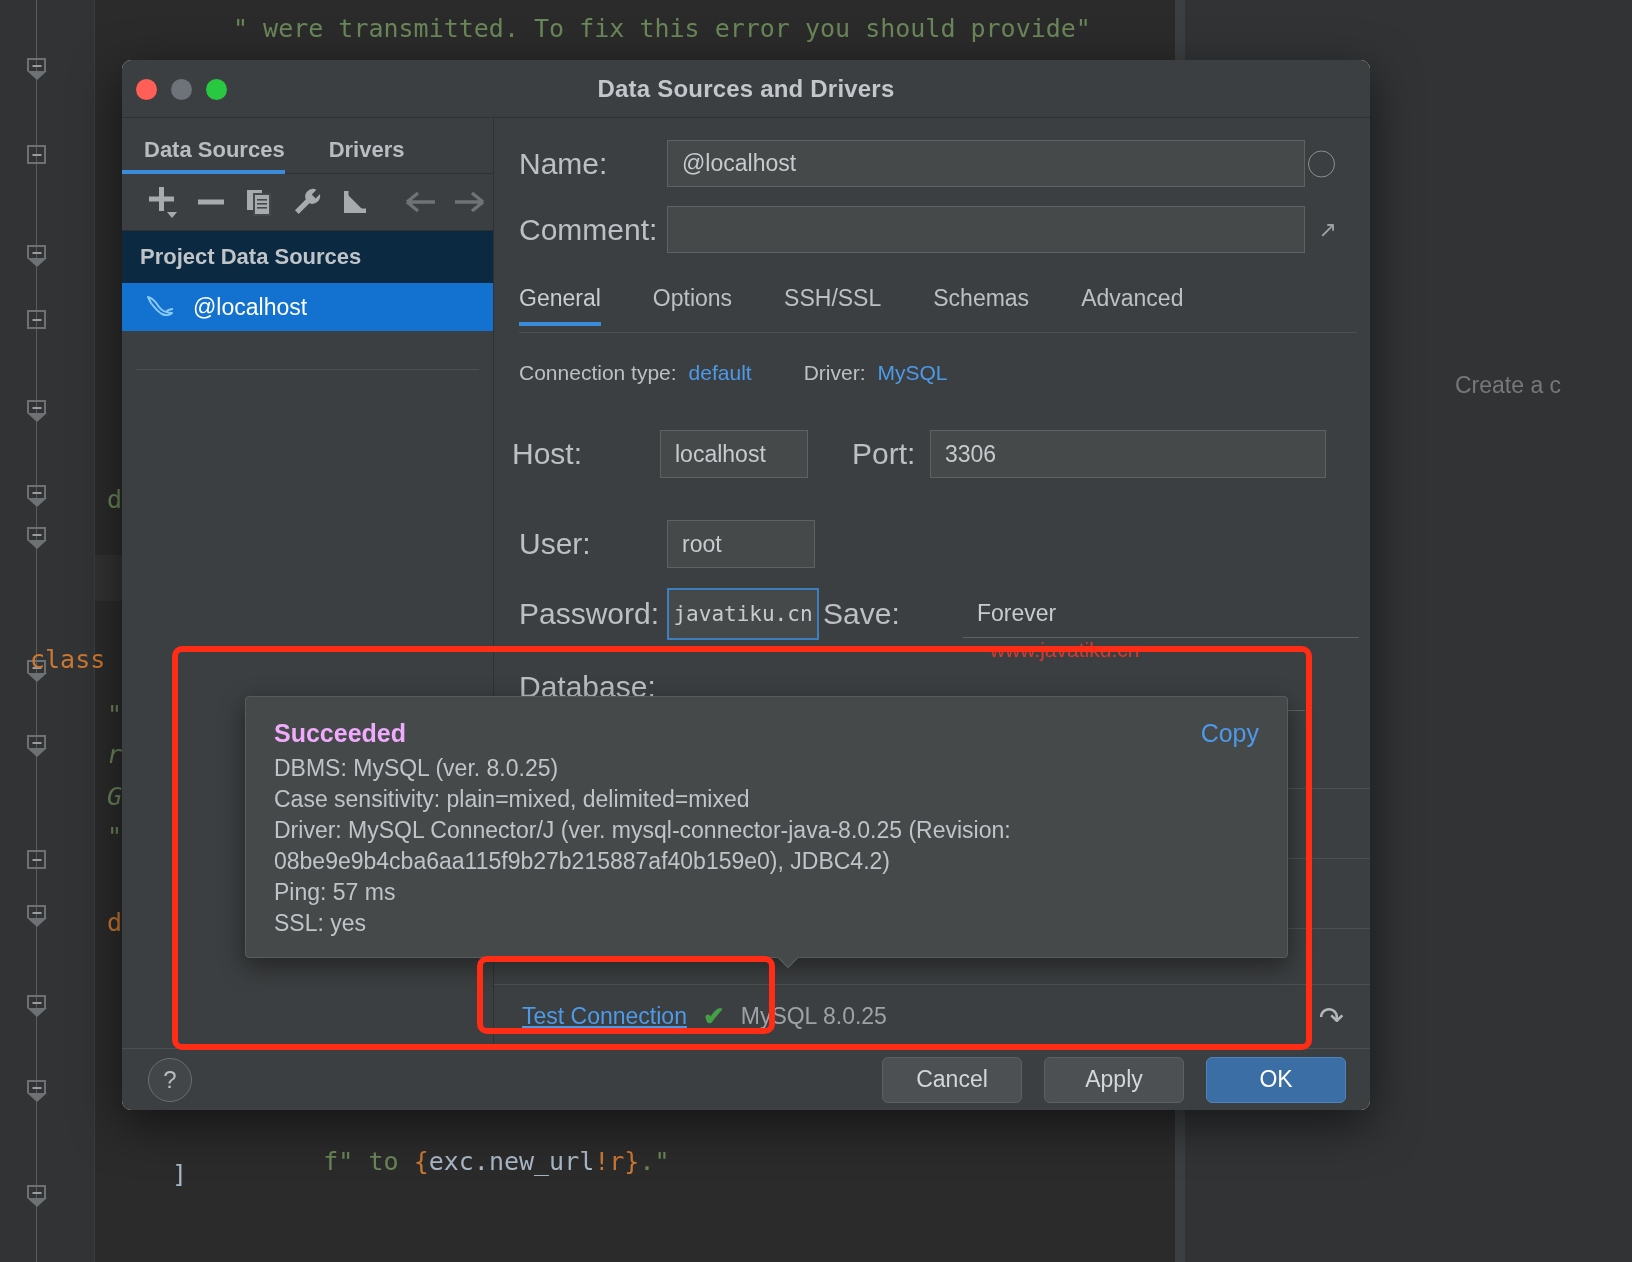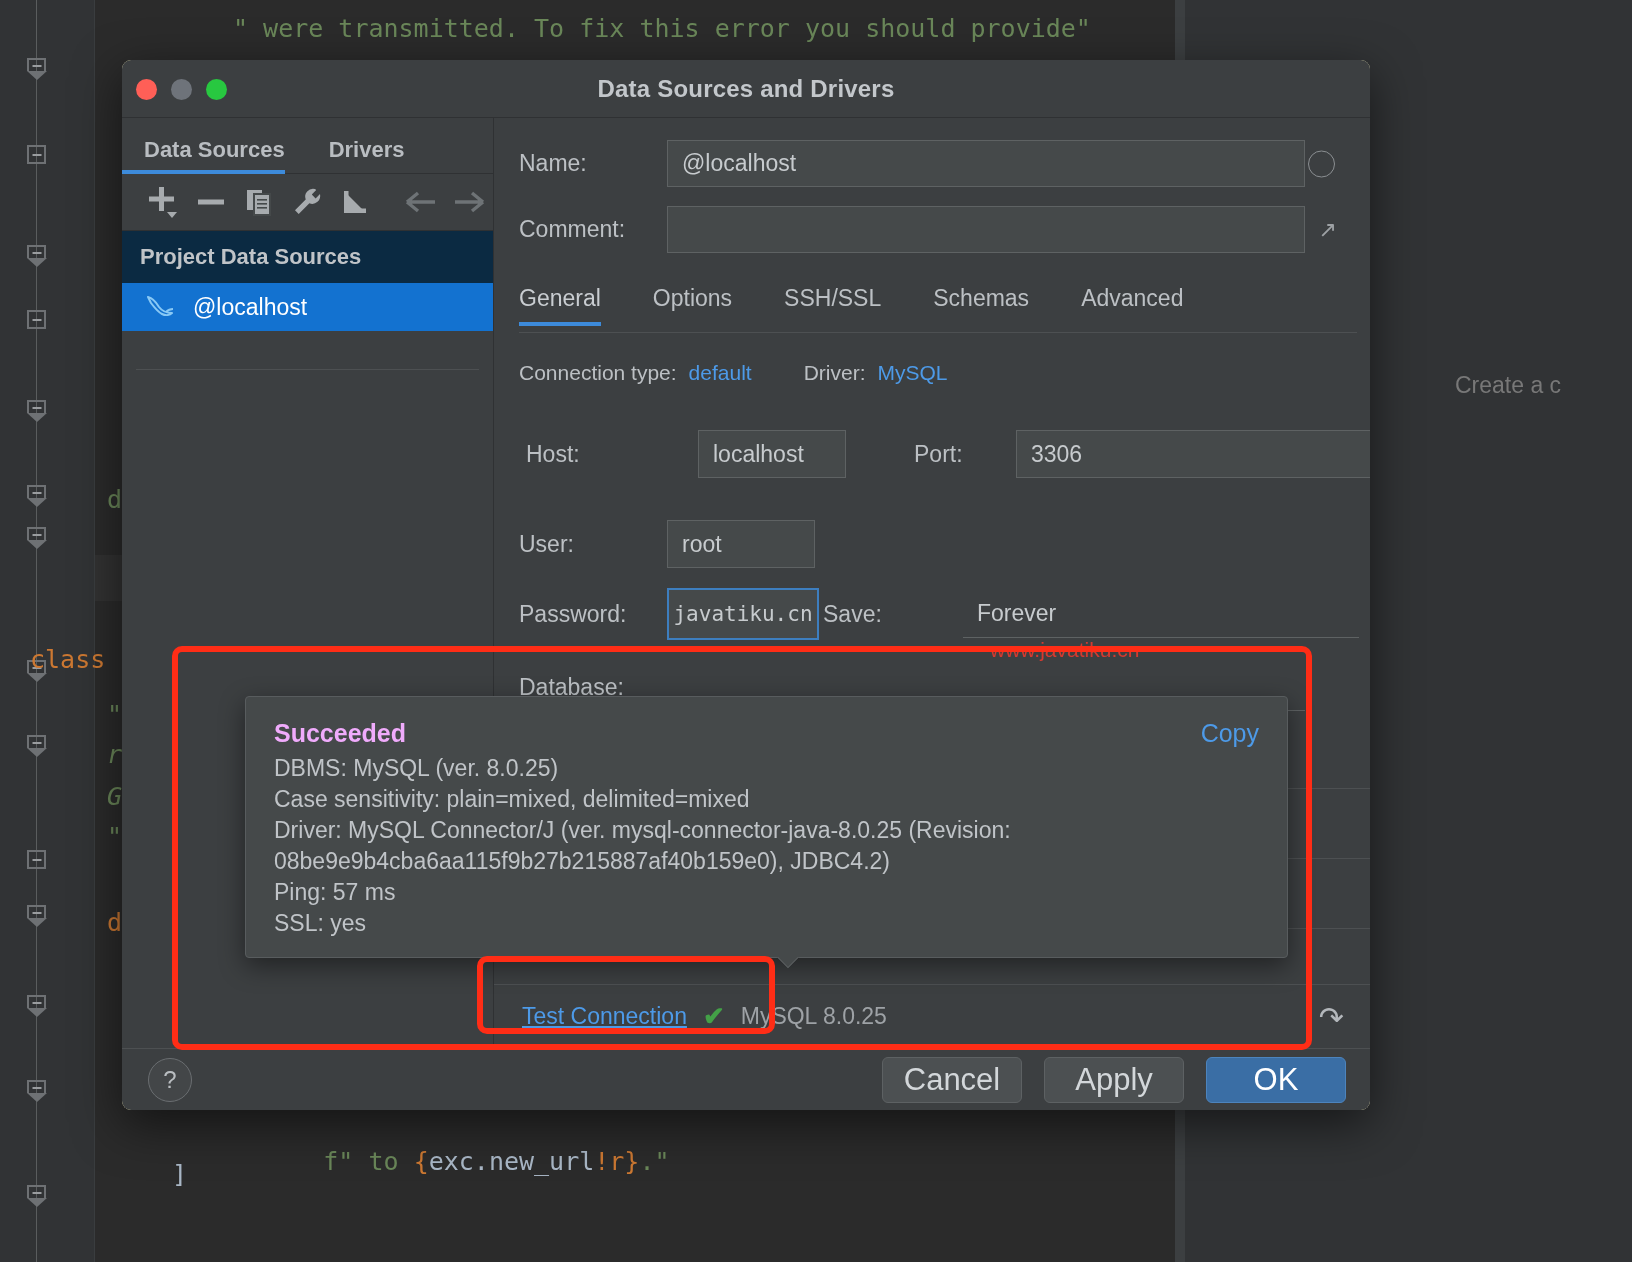--- a/index.html
+++ b/index.html
@@ -178,21 +178,21 @@
   .content {
     flex: 1;
     background: #3c3f41;
     position: relative;
   }
   .field-row {
     display: flex; align-items: center;
     position: absolute;
   }
   .flabel {
-    color: #bcc0c4; font-size: 23px;
+    color: #bcc0c4; font-size: 30px;
     white-space: nowrap;
   }
   .finput {
     background: #45494a;
     border: 1px solid #5e6263;
     color: #c7cbce;
     font-size: 23px;
     padding: 0 14px;
     display: flex; align-items: center;
     position: relative;
@@ -296,21 +296,21 @@
     color: #b9bdc1; font-size: 24px;
     display: flex; align-items: center; justify-content: center;
   }
   .btn-group { margin-left: auto; display: flex; gap: 22px; }
   .btn {
     min-width: 140px; height: 46px;
     border-radius: 6px;
     background: #4c5052;
     border: 1px solid #5d6163;
     color: #d3d7da;
-    font-size: 31px;
+    font-size: 23px;
     display: flex; align-items: center; justify-content: center;
     padding: 0 20px;
   }
   .btn.primary {
     background: #3a6ea5;
     border: 1px solid #4d84bd;
     color: #ffffff;
   }
 
   
@@ -517,21 +517,21 @@
       </div>
       <div class="subtab-underline"></div>
 
       <div class="meta-row">
         <span>Connection type:</span>
         <span class="link" style="margin-left:4px">default</span>
         <span style="margin-left:44px">Driver:</span>
         <span class="link" style="margin-left:4px">MySQL</span>
       </div>
 
-      <div class="field-row" style="left:32px; top:312px;gap:24px;">
+      <div class="field-row" style="left:18px; top:312px;">
         <span class="flabel" style="width:148px">Host:</span>
         <span class="finput" style="width:148px; height:48px;">localhost</span>
         <span class="flabel" style="width:122px; padding-left:44px;">Port:</span>
         <span class="finput" style="width:396px; height:48px;">3306</span>
       </div>
 
       <div class="field-row" style="left:25px; top:402px;">
         <span class="flabel" style="width:148px">User:</span>
         <span class="finput" style="width:148px; height:48px;">root</span>
       </div>

